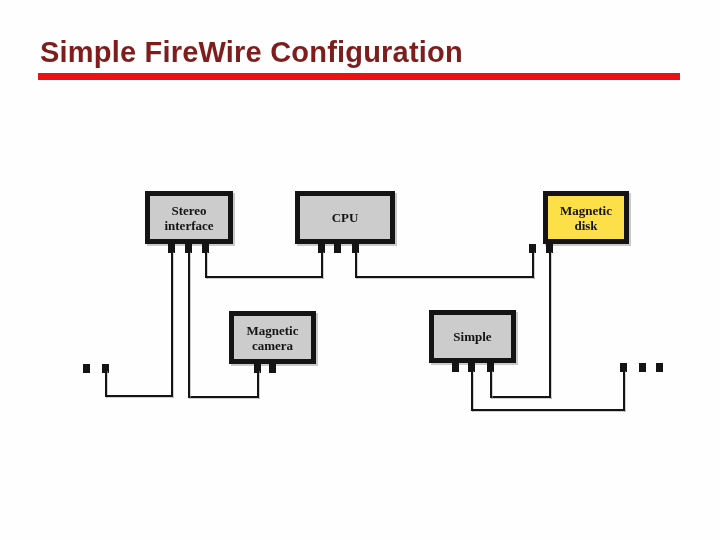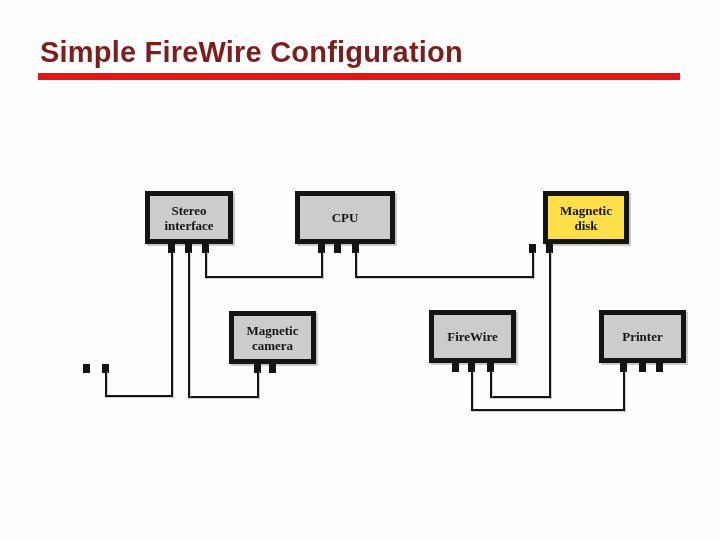--- a/index.html
+++ b/index.html
@@ -110,31 +110,26 @@
       <div class="node" style="left: 229px; top: 311px; width: 87px; height: 53px; background: rgb(204, 204, 204); border-color: rgb(20, 20, 20);">
         <div class="node-label">
           <div>Magnetic</div>
           <div>camera</div>
         </div>
       </div>
       <div class="port" style="left: 254px; top: 364px; background: rgb(20, 20, 20);"></div>
       <div class="port" style="left: 269px; top: 364px; background: rgb(20, 20, 20);"></div>
       <div class="node" style="left: 429px; top: 310px; width: 87px; height: 53px; background: rgb(204, 204, 204); border-color: rgb(20, 20, 20);">
         <div class="node-label">
-          <div>FireWire</div>
+          <div>Simple</div>
         </div>
       </div>
       <div class="port" style="left: 452px; top: 363px; background: rgb(20, 20, 20);"></div>
       <div class="port" style="left: 468px; top: 363px; background: rgb(20, 20, 20);"></div>
       <div class="port" style="left: 487px; top: 363px; background: rgb(20, 20, 20);"></div>
-      <div class="node" style="left: 599px; top: 310px; width: 87px; height: 53px; background: rgb(204, 204, 204); border-color: rgb(20, 20, 20);">
-        <div class="node-label">
-          <div>Printer</div>
-        </div>
-      </div>
       <div class="port" style="left: 620px; top: 363px; background: rgb(20, 20, 20);"></div>
       <div class="port" style="left: 639px; top: 363px; background: rgb(20, 20, 20);"></div>
       <div class="port" style="left: 656px; top: 363px; background: rgb(20, 20, 20);"></div>
       <div class="wire" style="left: 105px; top: 370px; width: 2px; height: 27px; background: rgb(20, 20, 20);"></div>
       <div class="wire" style="left: 105px; top: 395px; width: 68px; height: 2px; background: rgb(20, 20, 20);"></div>
       <div class="wire" style="left: 171px; top: 251px; width: 2px; height: 146px; background: rgb(20, 20, 20);"></div>
       <div class="wire" style="left: 257px; top: 370px; width: 2px; height: 28px; background: rgb(20, 20, 20);"></div>
       <div class="wire" style="left: 188px; top: 396px; width: 71px; height: 2px; background: rgb(20, 20, 20);"></div>
       <div class="wire" style="left: 188px; top: 251px; width: 2px; height: 147px; background: rgb(20, 20, 20);"></div>
       <div class="wire" style="left: 205px; top: 251px; width: 2px; height: 27px; background: rgb(20, 20, 20);"></div>

